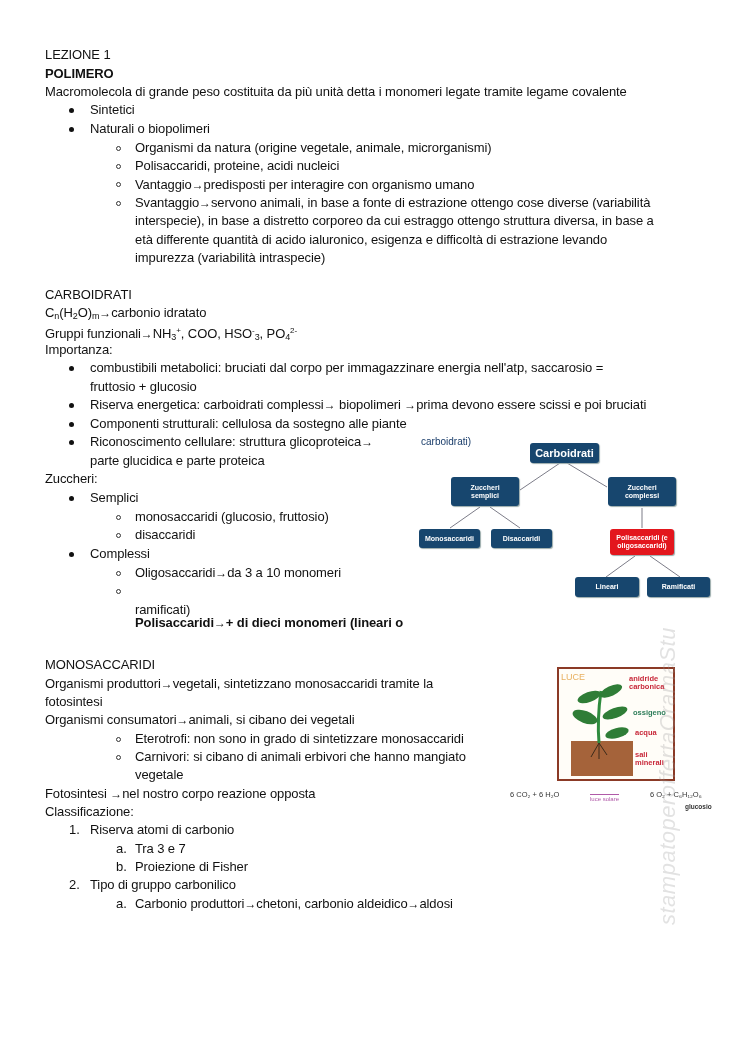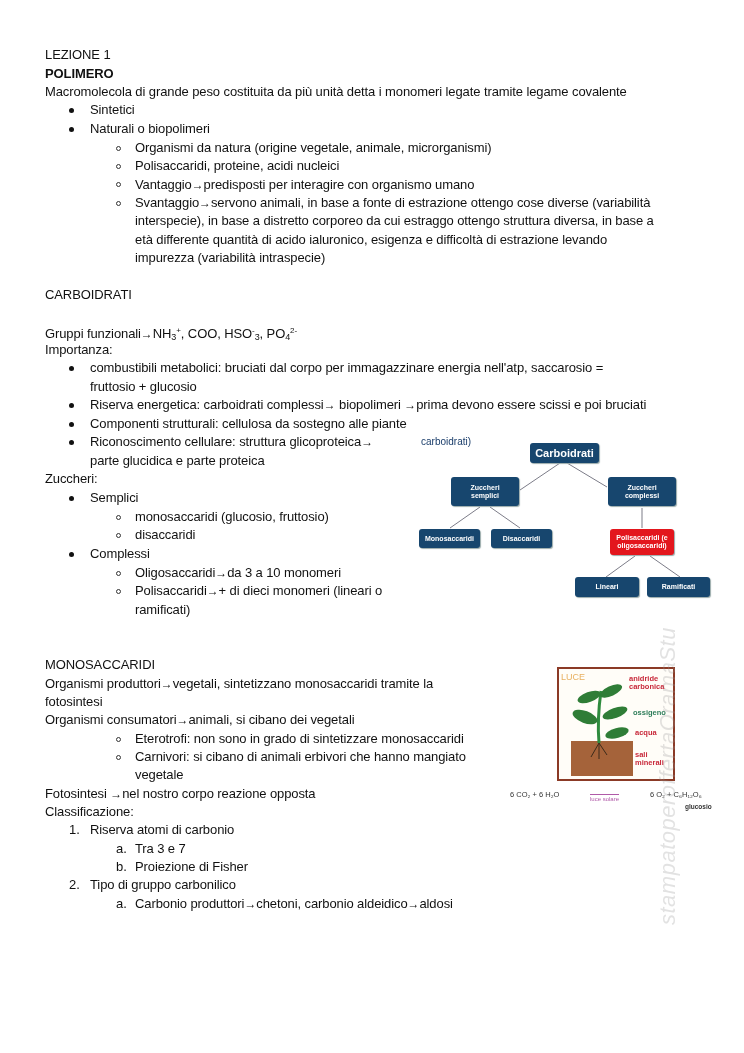--- a/index.html
+++ b/index.html
@@ -55,20 +55,21 @@
   <div class="line" style="left:135px;top:157px;">Polisaccaridi, proteine, acidi nucleici</div>
   <span class="circ" style="left:116px;top:182px;"></span>
   <div class="line" style="left:135px;top:176px;"><span>Vantaggio</span><span class="arr">→</span><span>predisposti per interagire con organismo umano</span></div>
   <span class="circ" style="left:116px;top:201px;"></span>
   <div class="line" style="left:135px;top:194px;"><span>Svantaggio</span><span class="arr">→</span><span>servono animali, in base a fonte di estrazione ottengo cose diverse (variabilità</span></div>
   <div class="line" style="left:135px;top:212px;">interspecie), in base a distretto corporeo da cui estraggo ottengo struttura diversa, in base a</div>
   <div class="line" style="left:135px;top:231px;text-align:center;">età differente quantità di acido ialuronico, esigenza e difficoltà di estrazione levando</div>
   <div class="line" style="left:135px;top:249px;">impurezza (variabilità intraspecie)</div>
 
   <div class="line" style="left:45px;top:286px;">CARBOIDRATI</div>
+  <div class="line" style="left:45px;top:304px;"><span>C</span><span class="sub">n</span><span>(H</span><span class="sub">2</span><span>O)</span><span class="sub">m</span><span class="arr">→</span><span>carbonio idratato</span></div>
   <div class="line" style="left:45px;top:322px;"><span>Gruppi funzionali</span><span class="arr">→</span><span>NH</span><span class="sub">3</span><span class="sup">+</span><span>, COO, HSO</span><span class="sup">-</span><span class="sub">3</span><span>, PO</span><span class="sub">4</span><span class="sup">2-</span></div>
   <div class="line" style="left:45px;top:341px;">Importanza:</div>
 
   <span class="bullet" style="left:69px;top:366px;"></span>
   <div class="line" style="left:90px;top:359px;">combustibili metabolici: bruciati dal corpo per immagazzinare energia nell'atp,      saccarosio =</div>
   <div class="line" style="left:90px;top:378px;">fruttosio + glucosio</div>
   <span class="bullet" style="left:69px;top:403px;"></span>
   <div class="line" style="left:90px;top:396px;"><span>Riserva energetica: carboidrati complessi</span><span class="arr">→</span><span> biopolimeri </span><span class="arr">→</span><span>prima devono essere scissi e poi bruciati</span></div>
   <span class="bullet" style="left:69px;top:422px;"></span>
   <div class="line" style="left:90px;top:415px;">Componenti strutturali: cellulosa da sostegno alle piante</div>
@@ -81,21 +82,21 @@
   <div class="line" style="left:90px;top:489px;">Semplici</div>
   <span class="circ" style="left:116px;top:515px;"></span>
   <div class="line" style="left:135px;top:508px;">monosaccaridi (glucosio, fruttosio)</div>
   <span class="circ" style="left:116px;top:533px;"></span>
   <div class="line" style="left:135px;top:526px;">disaccaridi</div>
   <span class="bullet" style="left:69px;top:552px;"></span>
   <div class="line" style="left:90px;top:545px;">Complessi</div>
   <span class="circ" style="left:116px;top:571px;"></span>
   <div class="line" style="left:135px;top:564px;"><span>Oligosaccaridi</span><span class="arr">→</span><span>da 3 a 10 monomeri</span></div>
   <span class="circ" style="left:116px;top:589px;"></span>
-  <div class="line" style="left:135px;top:582px;"><span>Polisaccaridi</span><span class="arr">→</span><span>+ di dieci monomeri (lineari o</span></div>
+  <div class="line" style="left:135px;top:614px;font-weight:bold;"><span>Polisaccaridi</span><span class="arr">→</span><span>+ di dieci monomeri (lineari o</span></div>
   <div class="line" style="left:135px;top:601px;">ramificati)</div>
 
   <div class="dg">
     <svg width="310" height="180" style="position:absolute;left:0;top:0;">
       <g stroke="#445" stroke-width="0.7" fill="none">
         <line x1="150" y1="33" x2="110" y2="60"></line>
         <line x1="157" y1="33" x2="197" y2="57"></line>
         <line x1="70" y1="77" x2="40" y2="98"></line>
         <line x1="80" y1="77" x2="110" y2="98"></line>
         <line x1="232" y1="78" x2="232" y2="98"></line>

